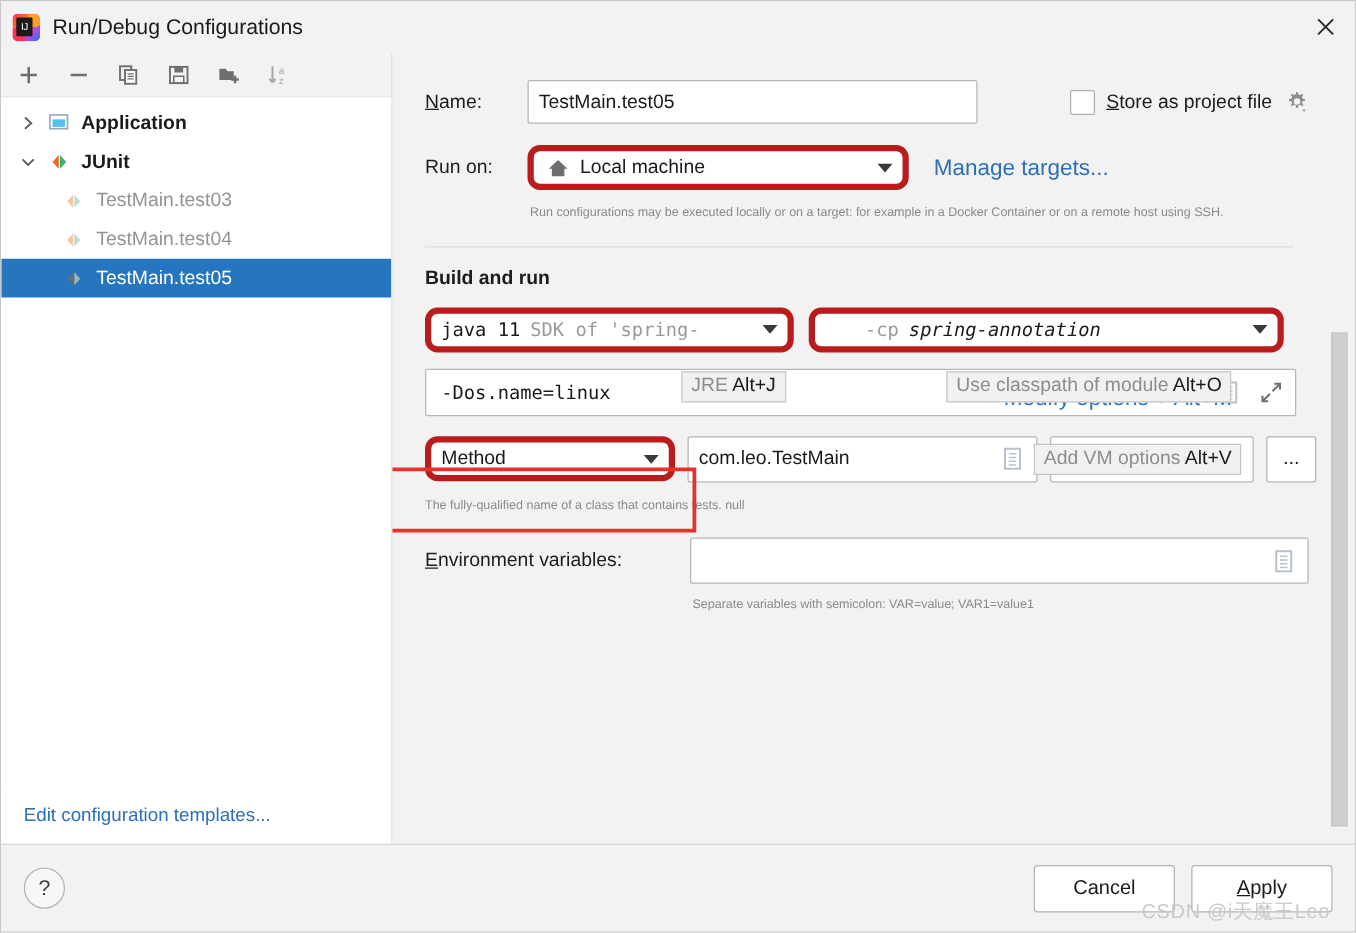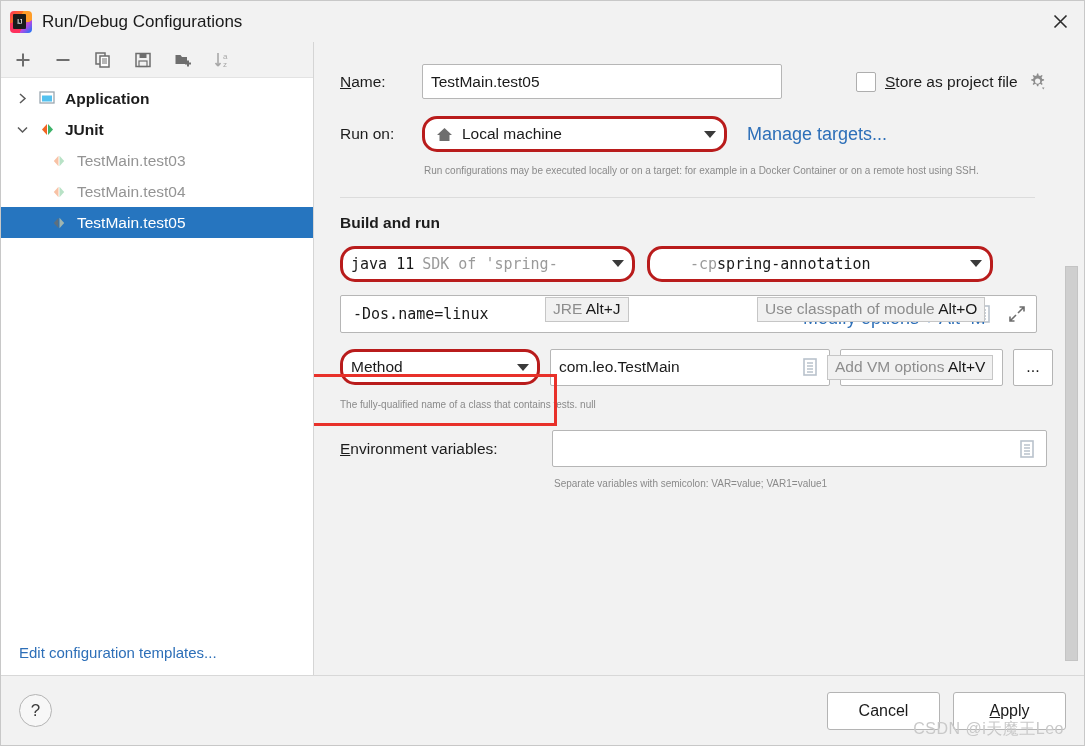--- a/index.html
+++ b/index.html
@@ -119,21 +119,21 @@
   .lbl { font-size: 15.5px; color: #1c1c1c; }
   .lbl u { text-decoration: underline; }
 
   .tf {
     background: #fff; border: 1px solid #b6b6b6;
     height: 35px; display: flex; align-items: center;
     padding: 0 8px; font-size: 15.5px; color: #1a1a1a;
   }
 
   .combo {
-    background: #fff; border: 3px solid #b91c1c; border-radius: 15px;
+    background: #fff; border: 5px solid #b91c1c; border-radius: 10px;
     height: 36px; display: flex; align-items: center;
     padding: 0 8px; font-size: 15.5px; color: #1a1a1a;
     cursor: pointer; position: relative;
   }
   .caret {
     margin-left: auto;
     width: 0; height: 0; border-left: 6px solid transparent;
     border-right: 6px solid transparent; border-top: 7px solid #3a3a3a;
   }
 
@@ -378,23 +378,23 @@
           <span class="link" style="font-size:12px;">▾</span>
           <span class="link">Alt+M</span>
         </div>
 
         <div class="row" style="margin-top:14px;gap:12px;">
           <div class="combo mono" style="width:295px;">
             <span>java 11</span>
             <span class="mono-dim" style="margin-left:8px;overflow:hidden;white-space:nowrap;">SDK of 'spring-</span>
             <span class="caret"></span>
           </div>
-          <div class="combo mono" style="width:346px;padding-left:40px;">
+          <div class="combo mono" style="width:380px;padding-left:40px;">
             <span class="mono-dim">-cp</span>
-            <span style="">spring-annotation</span>
+            <span style="margin-left:8px;font-style:italic;">spring-annotation</span>
             <span class="caret"></span>
           </div>
         </div>
 
         <div class="row" style="margin-top:13px;">
           <div class="tf mono" style="width:697px;border-radius:2px;height:38px;">
             <span style="margin-left:4px;">-Dos.name=linux</span>
             <span style="margin-left:auto;display:flex;gap:12px;align-items:center;">
               <span class="fi">
                 <svg width="18" height="20" viewBox="0 0 18 20">

